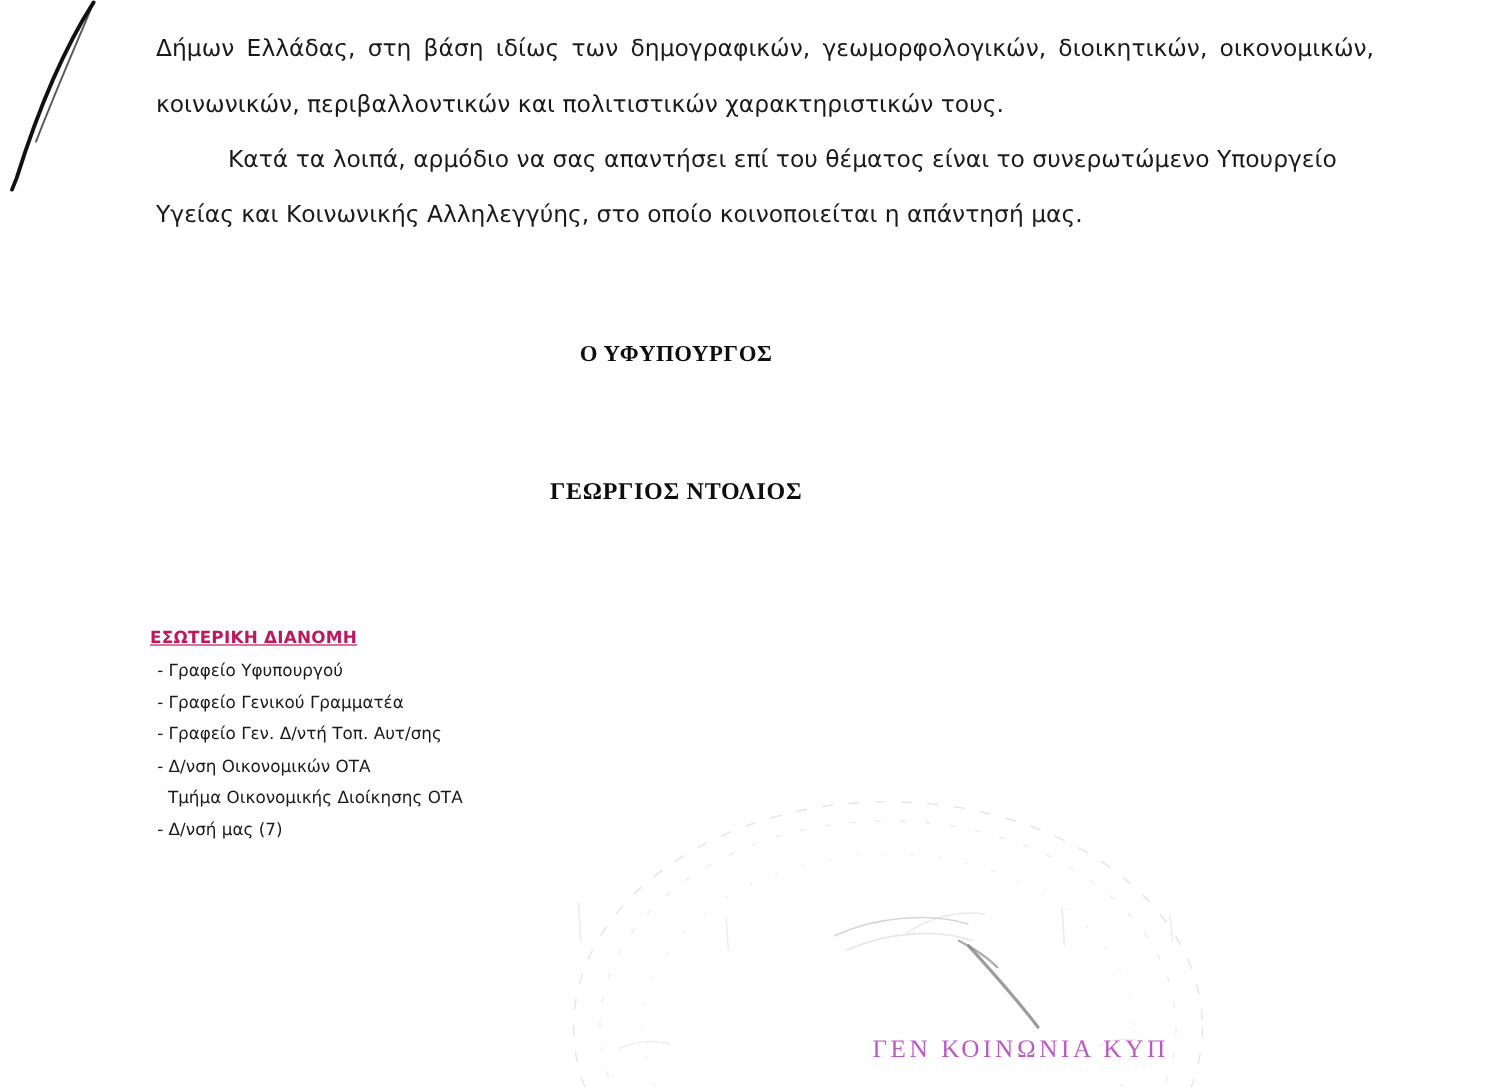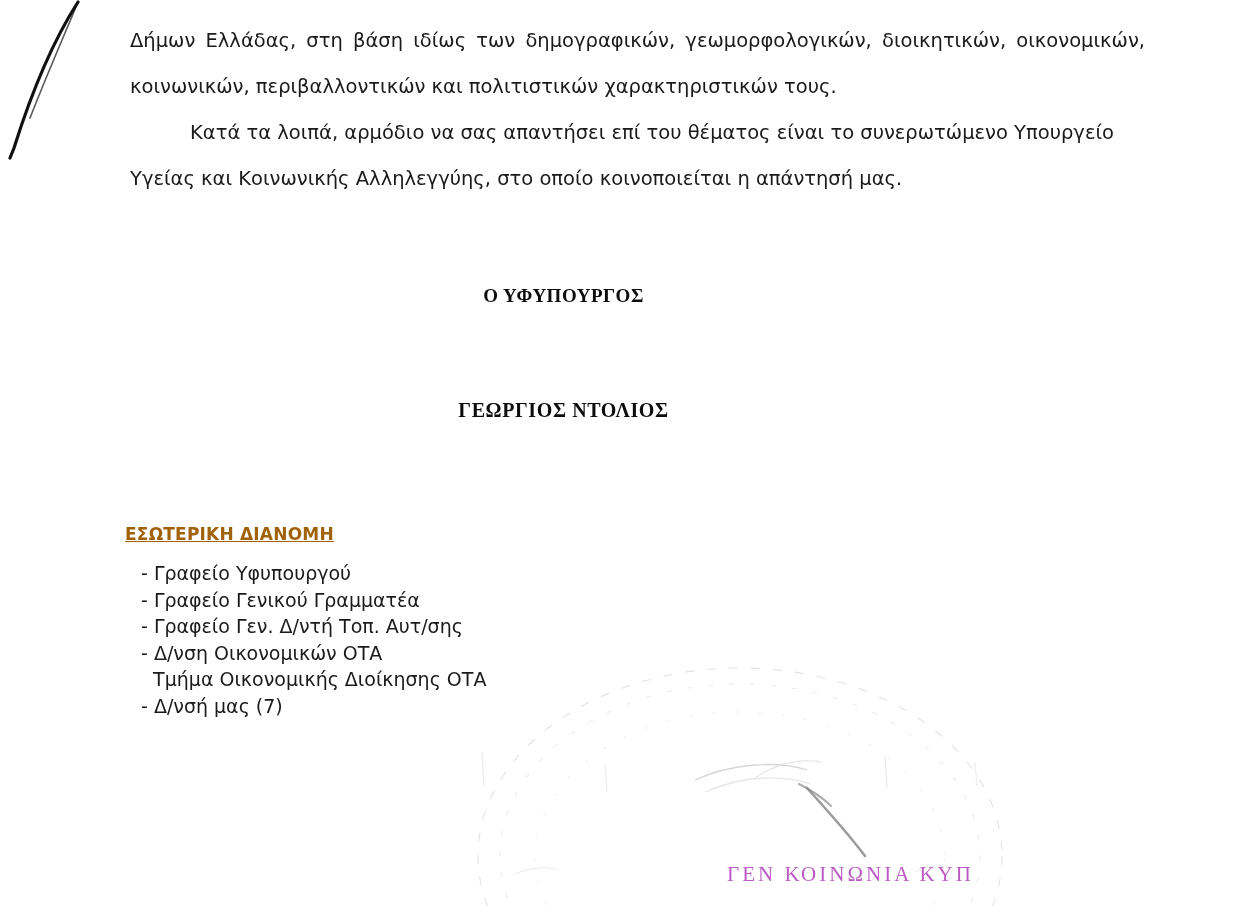--- a/index.html
+++ b/index.html
@@ -80,31 +80,31 @@
 
   .distribution {
     position: absolute;
     left: 125px;
     top: 524px;
     width: 600px;
   }
   .dist-heading {
     font-family: "DejaVu Sans", sans-serif;
     font-weight: bold;
-    font-size: 17px;
+    font-size: 14px;
     text-decoration: underline;
-    color: #a16207;
+    color: #be185d;
     margin-bottom: 4px;
     letter-spacing: 0.2px;
   }
   .dist-list {
     list-style: none;
-    margin: 16px;
+    margin: 6px;
     padding: 0;
-    font-size: 19px;
+    font-size: 14px;
     line-height: 26.5px;
     color: #1a1a1a;
   }
   .dist-list li {
     white-space: pre;
   }
 
   
   .stamp {
     position: absolute;

